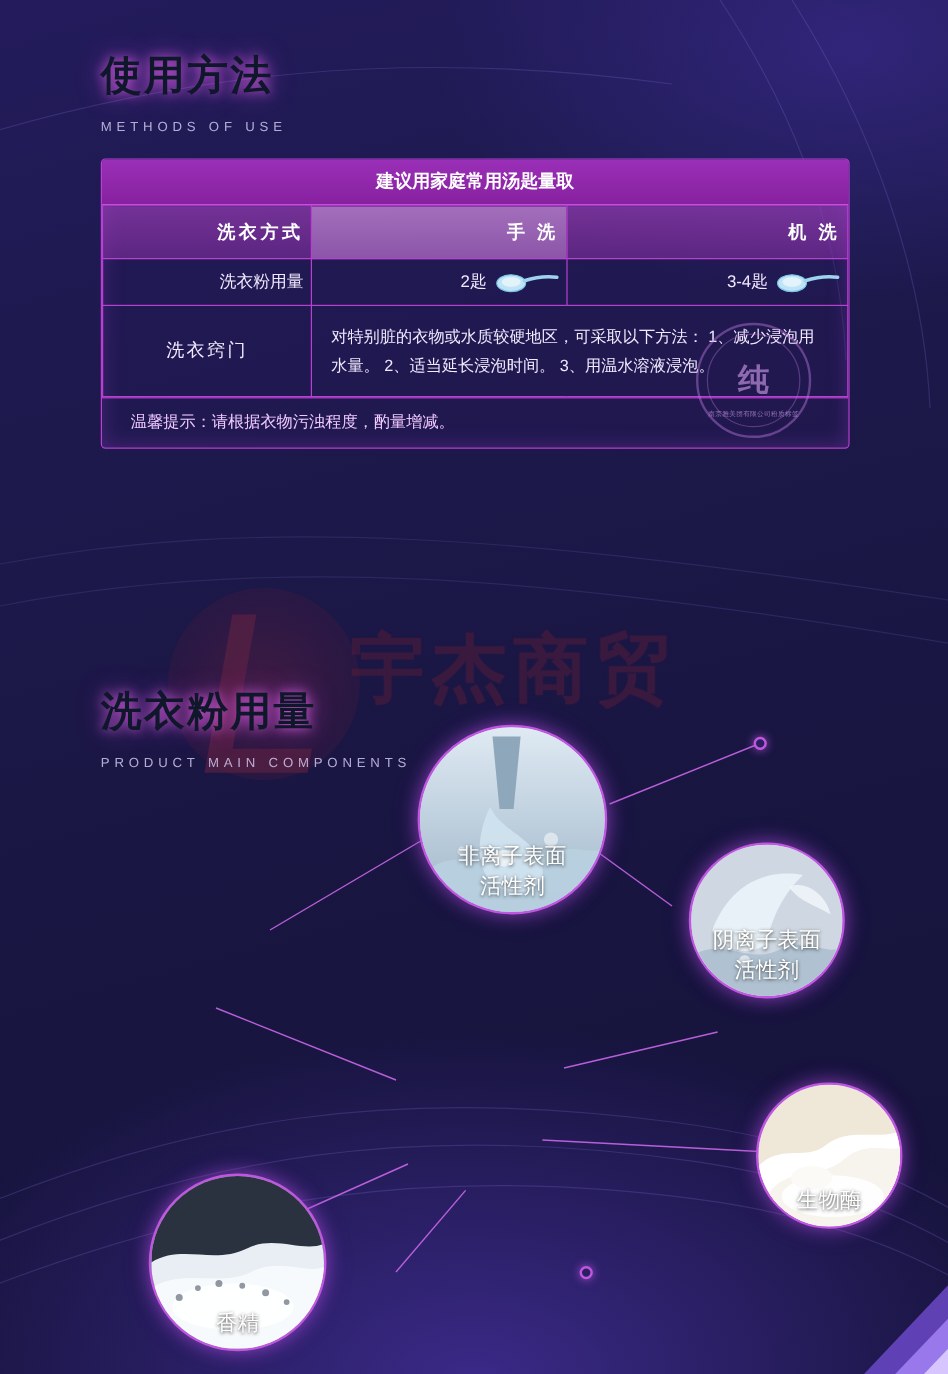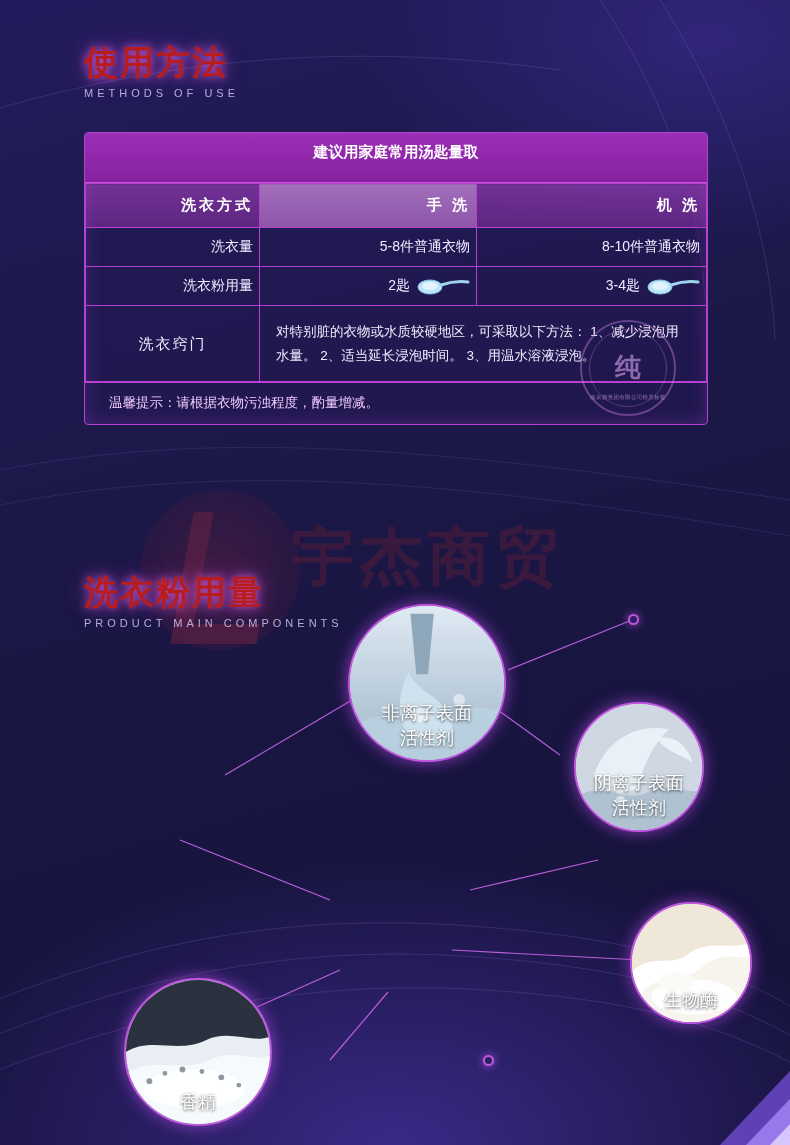--- a/index.html
+++ b/index.html
@@ -40,40 +40,40 @@
     content:"";
     position:absolute; left:42px; top:22px; width:66px; height:112px;
     border-left:20px solid rgba(170,45,65,.6);
     border-bottom:20px solid rgba(170,45,65,.6);
     transform:skewX(-10deg);
   }
 
   
   .section-head { position:absolute; }
   .sh-cn {
-    font-size:34px; font-weight:bold; color:#b91c1c;
+    font-size:34px; font-weight:bold; color:#0f172a;
     text-shadow:0 0 10px rgba(255,110,255,.75), 0 0 24px rgba(230,80,255,.45);
     letter-spacing:2px;
   }
   .sh-en {
-    margin-top:1px;
+    margin-top:14px;
     font-size:11px; letter-spacing:4px; color:#cfc7ef; opacity:.85;
   }
 
   
   .table-wrap {
     position:absolute; left:84px; top:132px; width:624px;
     border:1px solid #b83fd0;
     border-radius:4px;
     background:rgba(40,25,90,.35);
     box-shadow:0 0 18px rgba(150,60,200,.35) inset;
     overflow:hidden;
   }
   .tbl-title {
-    height:50px; line-height:38px; text-align:center;
+    height:38px; line-height:38px; text-align:center;
     font-size:15px; color:#ffffff; font-weight:bold;
     background:linear-gradient(180deg,#9b2fb8 0%, #86219f 100%);
     border-bottom:1px solid #c44fda;
   }
   table { width:100%; border-collapse:collapse; }
   td {
     border:1px solid #b83fd0;
     color:#f2e9ff; font-size:14px; text-align:right;
     padding:10px 6px;
   }
@@ -165,25 +165,20 @@
 </div>
 
 <div class="table-wrap">
   <div class="tbl-title">建议用家庭常用汤匙量取</div>
   <table>
     <tbody>
         <tr class="row-head">
       <td class="first-col">洗衣方式</td>
       <td class="hand-cell">手 洗</td>
       <td>机 洗</td>
-    </tr>
-    <tr>
-      <td class="first-col">洗衣量</td>
-      <td>5-8件普通衣物</td>
-      <td>8-10件普通衣物</td>
     </tr>
     <tr>
       <td class="first-col">洗衣粉用量</td>
       <td>
         <span class="cell-amt">
           <span>2匙</span>
           <span class="spoon">
             <svg viewBox="0 0 54 18" width="54" height="18">
               <ellipse cx="14" cy="10" rx="12" ry="7" fill="#bfe4f5" stroke="#7fc3e8" stroke-width="1"></ellipse>
               <ellipse cx="14" cy="9" rx="8" ry="4" fill="#e8f6fd" opacity=".85"></ellipse>

